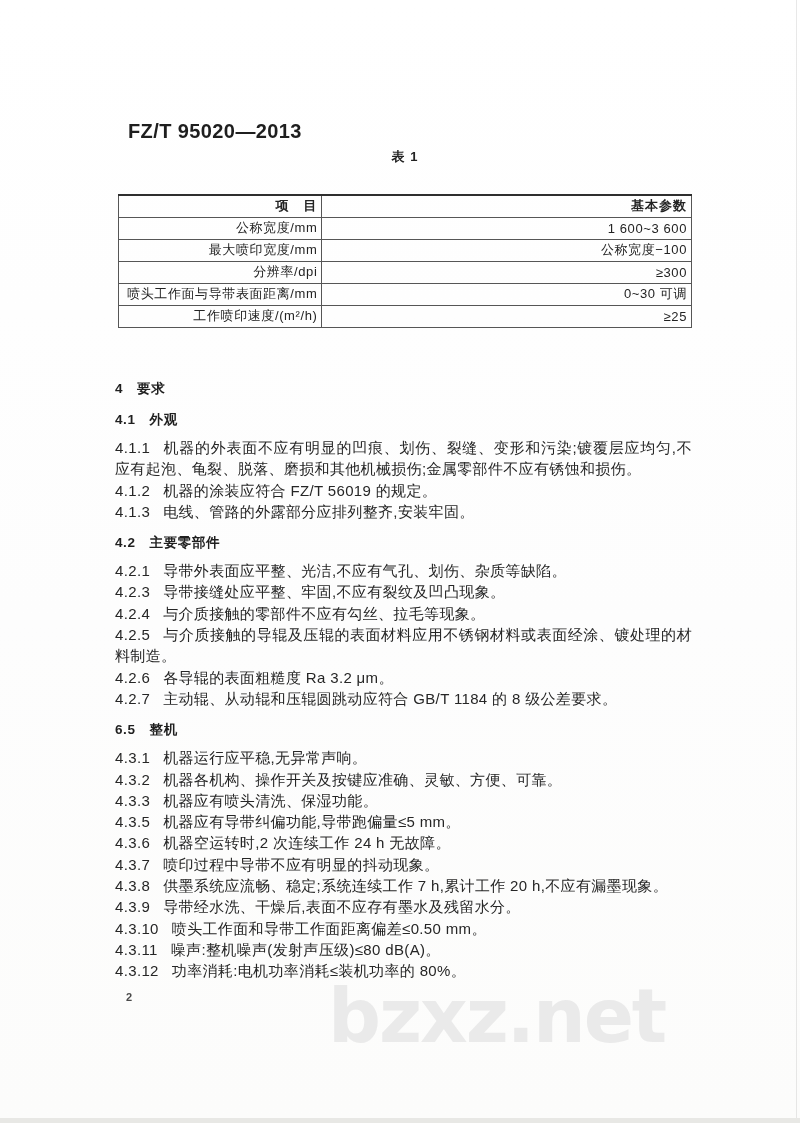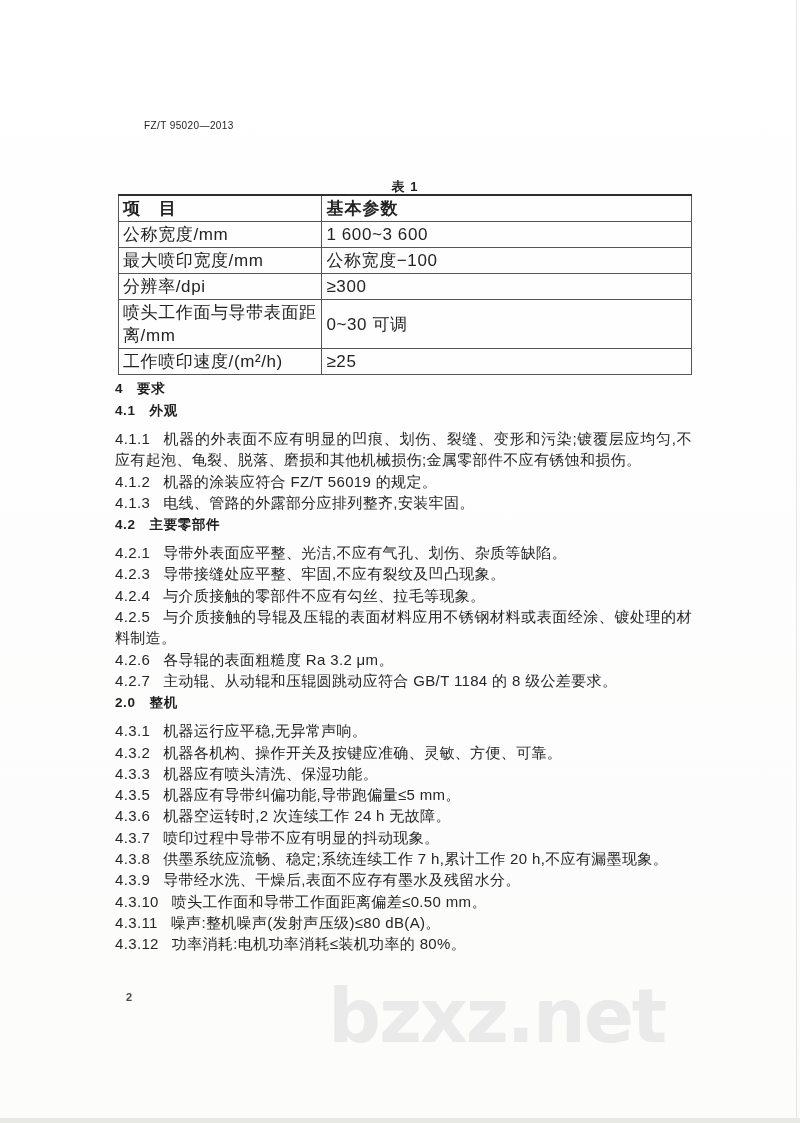--- a/index.html
+++ b/index.html
@@ -8,54 +8,54 @@
 
   .page {
     position:relative;
     width:800px; height:1123px;
     background:linear-gradient(180deg,#ffffff 0%,#fdfdfd 55%,#fcfcfb 100%);
     overflow:hidden;
     color:#242424;
   }
 
   .doc-header {
-    position:absolute; left:144px; top:120px;
-    font-size:10px; font-weight:normal; letter-spacing:0.4px; color:#1e1e1e;
+    position:absolute; left:128px; top:120px;
+    font-size:20px; font-weight:bold; letter-spacing:0.4px; color:#1e1e1e;
   }
 
   .table-caption {
-    position:absolute; left:118px; top:178px; width:574px;
+    position:absolute; left:118px; top:148px; width:574px;
     text-align:center; font-size:13px; font-weight:bold; color:#222;
     letter-spacing:1px;
   }
 
   table.spec-table {
     position:absolute; left:118px; top:194px; width:574px;
     border-collapse:collapse; table-layout:fixed;
     border:1px solid #4c4c4c; border-top:2px solid #2e2e2e;
   }
   .spec-table col.c1 { width:35.5%; }
   .spec-table col.c2 { width:64.5%; }
   .spec-table th, .spec-table td {
     border:1px solid #565656;
     height:22px; padding:1px 4px;
-    text-align:left; vertical-align:middle;
-    font-size:17px; letter-spacing:0.6px; color:#232323;
+    text-align:right; vertical-align:middle;
+    font-size:13px; letter-spacing:0.6px; color:#232323;
   }
   .spec-table th { font-weight:bold; letter-spacing:1px; }
 
   .content {
     position:absolute; left:115px; top:379px; width:577px;
     color:#262626;
   }
   .sec-h1, .sec-h2 {
     font-size:13.5px; font-weight:bold; line-height:20px;
     letter-spacing:0.6px; color:#1f1f1f;
   }
-  .sec-h2 { margin-top:2px; margin-bottom:7px; }
+  .sec-h2 { margin-top:11px; margin-bottom:7px; }
   .sec-h1 .num, .sec-h2 .num { display:inline-block; margin-right:14px; font-weight:bold; }
   .clause {
     font-size:15px; line-height:21.3px; letter-spacing:0.35px;
     text-align:justify;
   }
   .clause .num { display:inline-block; margin-right:13px; white-space:nowrap; }
 
   .page-number {
     position:absolute; left:126px; top:991px;
     font-size:11px; font-weight:bold; color:#4a4a4a;
@@ -128,21 +128,21 @@
       <div class="clause"><span class="num">4.1.1</span><span class="txt">机器的外表面不应有明显的凹痕、划伤、裂缝、变形和污染;镀覆层应均匀,不应有起泡、龟裂、脱落、磨损和其他机械损伤;金属零部件不应有锈蚀和损伤。</span></div>
       <div class="clause"><span class="num">4.1.2</span><span class="txt">机器的涂装应符合 FZ/T 56019 的规定。</span></div>
       <div class="clause"><span class="num">4.1.3</span><span class="txt">电线、管路的外露部分应排列整齐,安装牢固。</span></div>
       <div class="sec-h2"><span class="num">4.2</span><span class="txt">主要零部件</span></div>
       <div class="clause"><span class="num">4.2.1</span><span class="txt">导带外表面应平整、光洁,不应有气孔、划伤、杂质等缺陷。</span></div>
       <div class="clause"><span class="num">4.2.3</span><span class="txt">导带接缝处应平整、牢固,不应有裂纹及凹凸现象。</span></div>
       <div class="clause"><span class="num">4.2.4</span><span class="txt">与介质接触的零部件不应有勾丝、拉毛等现象。</span></div>
       <div class="clause"><span class="num">4.2.5</span><span class="txt">与介质接触的导辊及压辊的表面材料应用不锈钢材料或表面经涂、镀处理的材料制造。</span></div>
       <div class="clause"><span class="num">4.2.6</span><span class="txt">各导辊的表面粗糙度 Ra 3.2 μm。</span></div>
       <div class="clause"><span class="num">4.2.7</span><span class="txt">主动辊、从动辊和压辊圆跳动应符合 GB/T 1184 的 8 级公差要求。</span></div>
-      <div class="sec-h2"><span class="num">2.0</span><span class="txt">整机</span></div>
+      <div class="sec-h2"><span class="num">6.5</span><span class="txt">整机</span></div>
       <div class="clause"><span class="num">4.3.1</span><span class="txt">机器运行应平稳,无异常声响。</span></div>
       <div class="clause"><span class="num">4.3.2</span><span class="txt">机器各机构、操作开关及按键应准确、灵敏、方便、可靠。</span></div>
       <div class="clause"><span class="num">4.3.3</span><span class="txt">机器应有喷头清洗、保湿功能。</span></div>
       <div class="clause"><span class="num">4.3.5</span><span class="txt">机器应有导带纠偏功能,导带跑偏量≤5 mm。</span></div>
       <div class="clause"><span class="num">4.3.6</span><span class="txt">机器空运转时,2 次连续工作 24 h 无故障。</span></div>
       <div class="clause"><span class="num">4.3.7</span><span class="txt">喷印过程中导带不应有明显的抖动现象。</span></div>
       <div class="clause"><span class="num">4.3.8</span><span class="txt">供墨系统应流畅、稳定;系统连续工作 7 h,累计工作 20 h,不应有漏墨现象。</span></div>
       <div class="clause"><span class="num">4.3.9</span><span class="txt">导带经水洗、干燥后,表面不应存有墨水及残留水分。</span></div>
       <div class="clause"><span class="num">4.3.10</span><span class="txt">喷头工作面和导带工作面距离偏差≤0.50 mm。</span></div>
       <div class="clause"><span class="num">4.3.11</span><span class="txt">噪声:整机噪声(发射声压级)≤80 dB(A)。</span></div>

